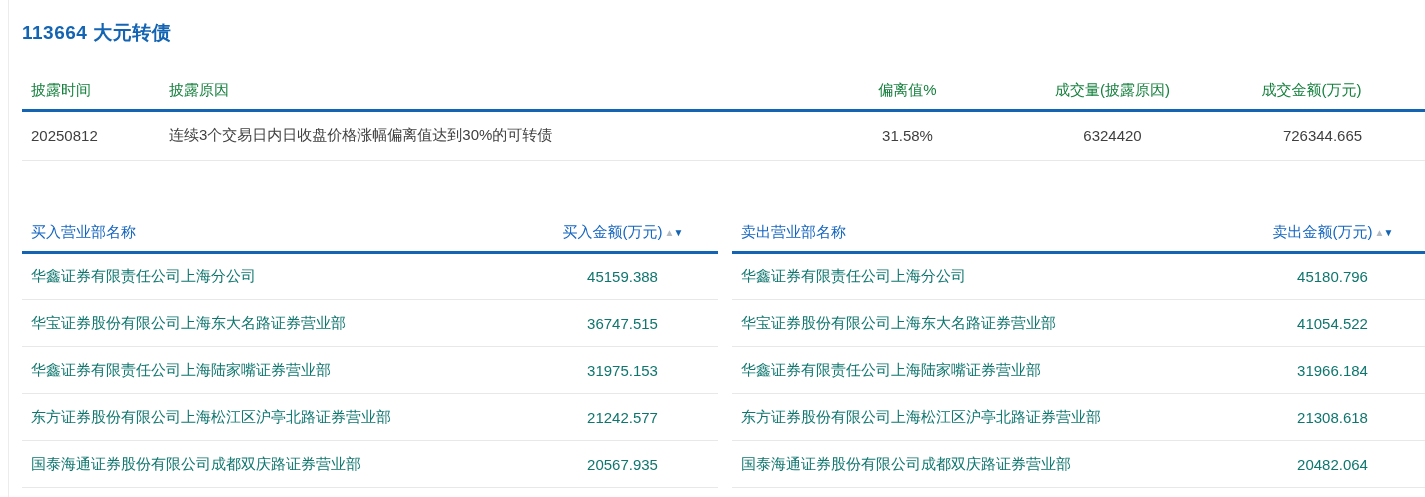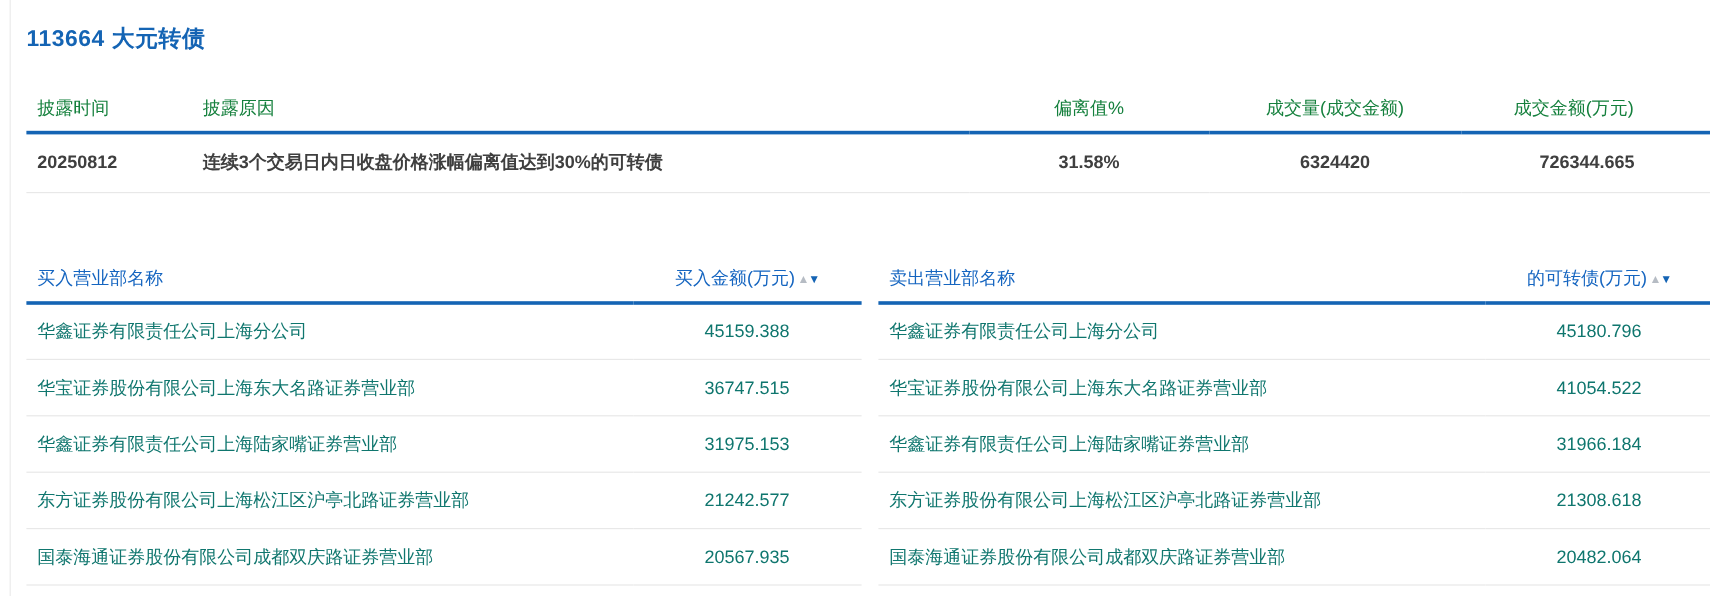--- a/index.html
+++ b/index.html
@@ -37,21 +37,20 @@
     font-size: 15px;
     color: #15803d;
     border-bottom: 3px solid #1464b4;
   }
   .disclosure tbody td {
     height: 50px;
     vertical-align: middle;
     font-size: 15px;
     color: #3f3f3f;
     border-bottom: 1px solid #e8e8e8;
-    font-weight: bold;
   }
   .disclosure .c-date   { width: 138px; }
   .disclosure .c-reason { width: auto;  }
   .disclosure .c-dev    { width: 200px; }
   .disclosure .c-vol    { width: 210px; }
   .disclosure .c-amt    { width: 210px; }
   .al { text-align: left;  padding-left: 9px; }
   .ar { text-align: center; padding-right: 2px; }
   .disclosure thead .c-amt { padding-right: 24px; }
 
@@ -89,21 +88,21 @@
 <div class="page">
 
   <h1 class="page-title">113664 大元转债</h1>
 
   <table class="disclosure">
     <thead>
       <tr>
         <th class="al c-date">披露时间</th>
         <th class="al c-reason">披露原因</th>
         <th class="ar c-dev">偏离值%</th>
-        <th class="ar c-vol">成交量(成交金额)</th>
+        <th class="ar c-vol">成交量(披露原因)</th>
         <th class="ar c-amt">成交金额(万元)</th>
       </tr>
     </thead>
     <tbody>
       <tr>
         <td class="al c-date">20250812</td>
         <td class="al c-reason">连续3个交易日内日收盘价格涨幅偏离值达到30%的可转债</td>
         <td class="ar c-dev">31.58%</td>
         <td class="ar c-vol">6324420</td>
         <td class="ar c-amt">726344.665</td>
@@ -147,21 +146,21 @@
         </tbody>
       </table>
     </div>
 
     <div class="branch-wrap">
       <table class="branch">
         <thead>
           <tr>
             <th class="al c-name">卖出营业部名称</th>
             <th class="ar c-money sortable">
-              <span>的可转债(万元)</span><span class="sort-icons"><span class="sort-up">▲</span><span class="sort-down">▼</span></span>
+              <span>卖出金额(万元)</span><span class="sort-icons"><span class="sort-up">▲</span><span class="sort-down">▼</span></span>
             </th>
           </tr>
         </thead>
         <tbody>
           <tr>
             <td class="al c-name">华鑫证券有限责任公司上海分公司</td>
             <td class="ar c-money">45180.796</td>
           </tr>
           <tr>
             <td class="al c-name">华宝证券股份有限公司上海东大名路证券营业部</td>

